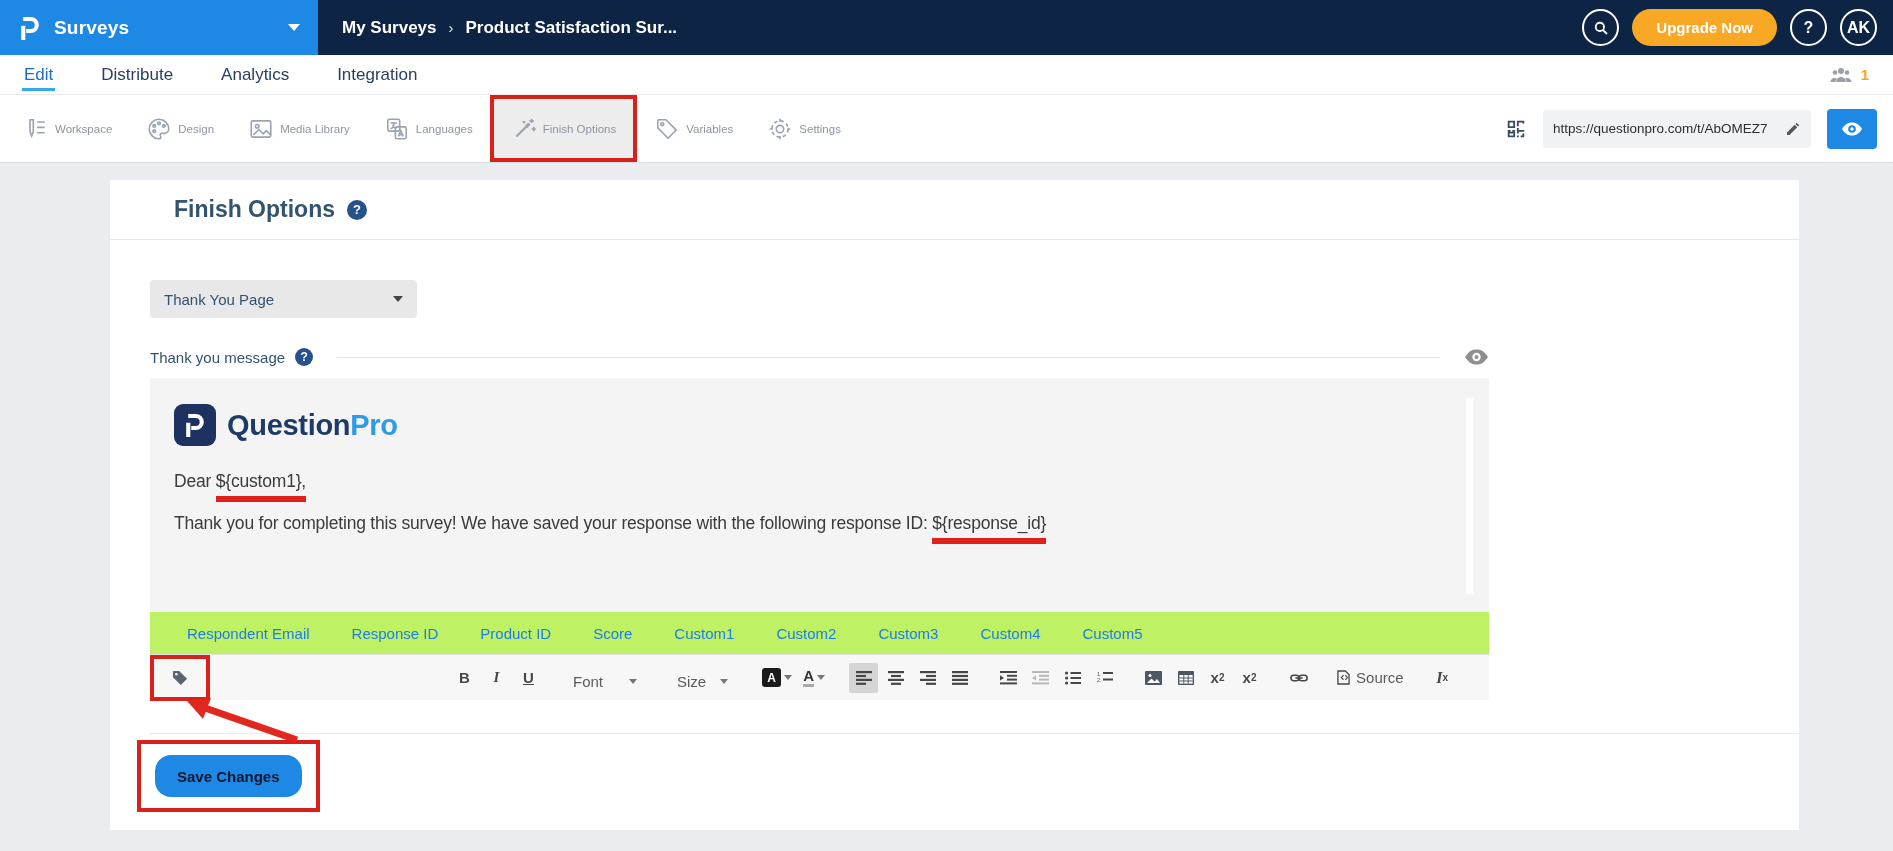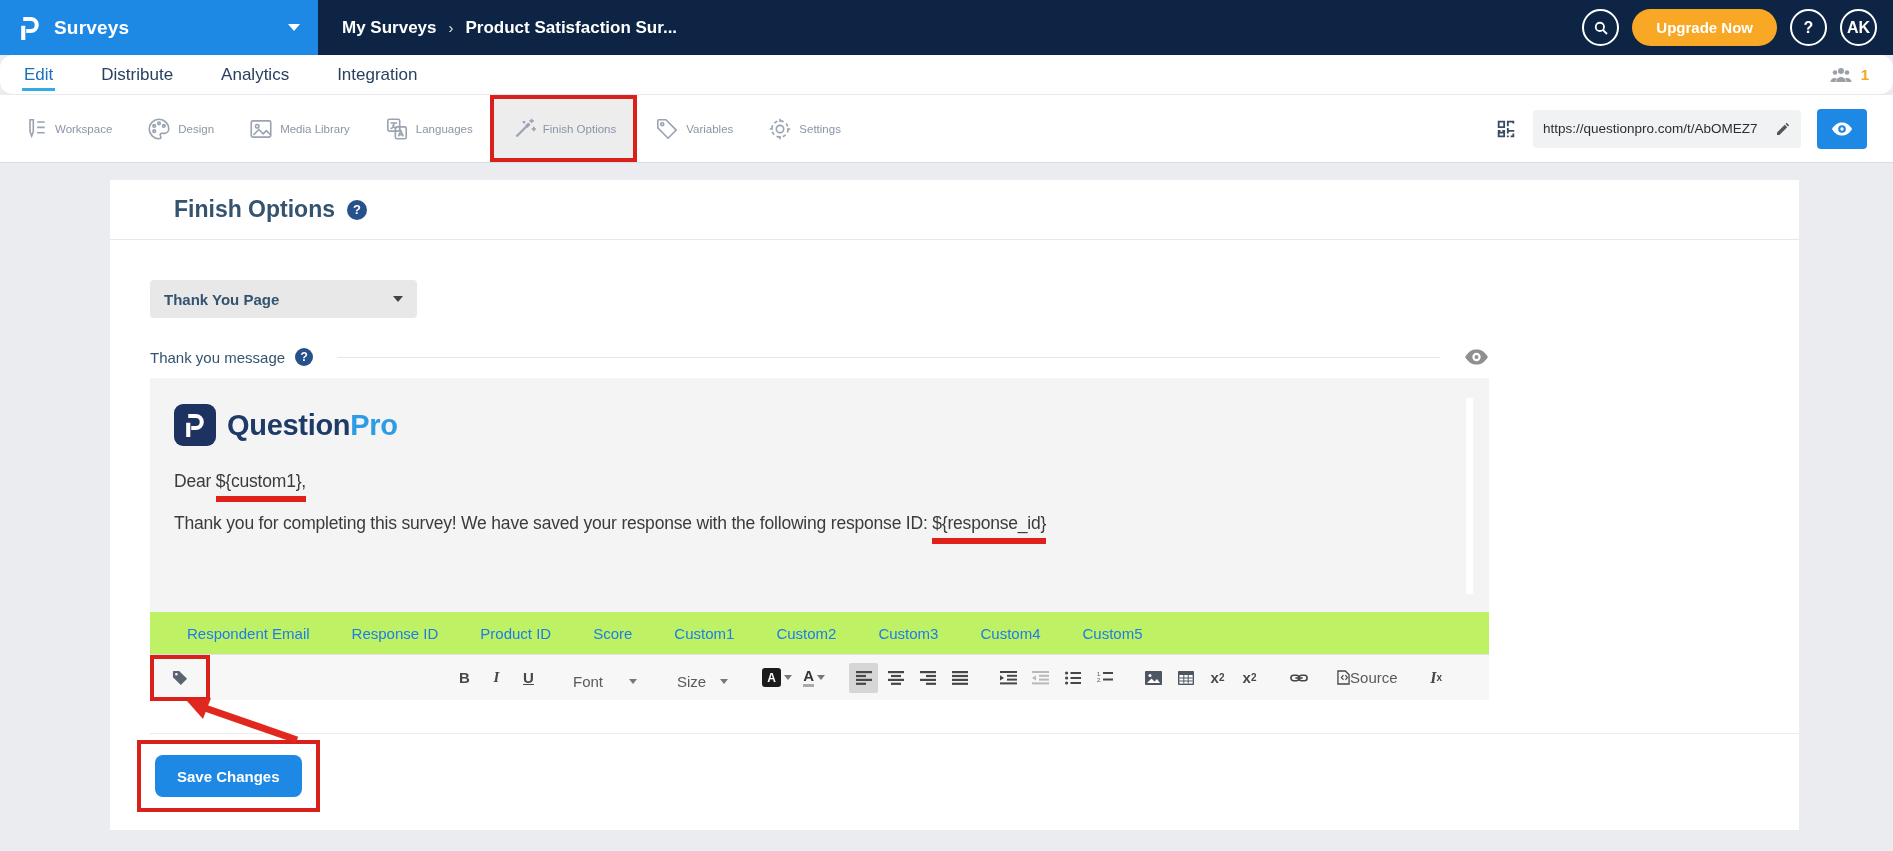--- a/index.html
+++ b/index.html
@@ -14,53 +14,53 @@
   .brand-caret { margin-left:auto; }
   .crumbs { display:flex; align-items:center; gap:12px; padding-left:24px; color:#fff; font-size:17px; font-weight:700; }
   .crumb-sep { font-weight:400; font-size:15px; opacity:.9; }
   .top-right { margin-left:auto; display:flex; align-items:center; gap:13px; padding-right:16px; }
   .circle-btn { width:37px; height:37px; border:2px solid #fff; border-radius:50%; color:#fff;
                 display:flex; align-items:center; justify-content:center; font-weight:700; font-size:16px; cursor:pointer; }
   .upgrade { height:37px; border:none; border-radius:19px; background:#f9a825; color:#fff; font-weight:700;
              font-size:15px; padding:0 24px; font-family:inherit; cursor:pointer; }
 
   
-  .tabbar { height:40px; background:#fff; display:flex; align-items:center; padding:0 24px 0 22px; border-bottom:1px solid #e7e9ec;border-radius:13px; }
+  .tabbar { height:40px; background:#fff; display:flex; align-items:center; padding:0 24px 0 22px; border-bottom:1px solid #e7e9ec; }
   .tabs { display:flex; gap:44px; height:100%; align-items:center; }
   .tab { font-size:17px; color:#29415f; font-weight:500; cursor:pointer; padding:6px 2px 3px; border-bottom:3px solid transparent; }
   .tab.active { color:#1a6fc0; border-bottom-color:#36aae4; }
   .collab { margin-left:auto; display:flex; align-items:center; gap:8px; }
   .collab-count { color:#f5a623; font-size:15px; font-weight:700; }
 
   
   .ribbon { height:68px; background:#fff; border-bottom:1px solid #d9dde2; display:flex; align-items:stretch; padding-left:6px; }
   .rib-item { display:flex; flex-direction:row; align-items:center; justify-content:center; gap:6px;
               padding:0 17px; min-width:88px; cursor:pointer; }
   .rib-item span { font-size:11.5px; color:#8b95a5; white-space:nowrap; }
   .rib-item.active { background:#ededee; border:4px solid #d9201b; }
   .rib-icon { stroke:#9aa3b1; fill:none; stroke-width:1.5; }
-  .rib-right { margin-left:auto; display:flex; align-items:center; gap:16px; padding-right:26px; }
+  .rib-right { margin-left:auto; display:flex; align-items:center; gap:16px; padding-right:16px; }
   .url-box { width:268px; height:38px; background:#f0f2f4; border-radius:4px; display:flex; align-items:center;
              padding:0 10px; gap:8px; cursor:text; }
   .url-text { flex:1; font-size:13.5px; color:#2b2f33; white-space:nowrap; overflow:hidden; }
   .eye-btn { width:50px; height:40px; border:none; border-radius:4px; background:#1e88e5; display:flex;
              align-items:center; justify-content:center; cursor:pointer; }
 
   
   .content { height:688px; padding-top:17px; }
   .panel { position:relative; margin-left:110px; width:1689px; height:650px; background:#fff; }
   .panel-head { height:60px; display:flex; align-items:center; gap:12px; padding-left:64px; border-bottom:1px solid #e8e8e8; }
   .panel-head h1 { font-size:23px; font-weight:600; color:#33536f; }
   .qbadge { width:20px; height:20px; border-radius:50%; background:#27518b; color:#fff; font-size:13px; font-weight:700;
             display:inline-flex; align-items:center; justify-content:center; }
   .panel-body { padding-left:40px; }
 
   .select { margin-top:40px; width:267px; height:38px; background:#e8e8e8; border-radius:4px; display:flex;
             align-items:center; padding:0 14px; cursor:pointer; }
-  .select span { font-size:15px; color:#33536f; font-weight:700; }
+  .select span { font-size:15px; color:#33536f; font-weight:400; }
   .select .sel-caret { margin-left:auto; }
 
   .msg-row { margin-top:30px; width:1339px; display:flex; align-items:center; gap:10px; }
   .msg-row label { font-size:15px; color:#33536f; font-weight:500; }
   .msg-row .qbadge { width:18px; height:18px; font-size:12px; }
   .hline { flex:1; height:1px; background:#e6e6e6; margin:0 14px; }
 
   .editor { margin-top:12px; width:1339px; }
   .ed-content { position:relative; height:234px; background:#f4f4f4; padding:26px 60px 0 24px; }
   .ed-scrollbar { position:absolute; right:16px; top:20px; width:7px; height:196px; background:#fff; }
@@ -87,26 +87,26 @@
   .b { font-weight:800; } .i { font-style:italic; font-family:"Liberation Serif",serif; font-weight:700; }
   .u { text-decoration:underline; font-weight:700; }
   .ddl { display:flex; align-items:center; color:#5a5a5a; font-size:15px; padding:0 10px; cursor:pointer;margin-top:8px; }
   .ddl .dcaret { margin-left:26px; }
   .ddl.small .dcaret { margin-left:14px; }
   .gap { width:14px; }
   .abox { width:19px; height:19px; background:#1b1b1b; border-radius:3px; color:#fff; font-size:12px; font-weight:700;
           display:flex; align-items:center; justify-content:center; }
   .acol { font-size:15px; font-weight:700; color:#333; border-bottom:3px solid #aaa; line-height:1; padding-bottom:1px; }
   .subsup { font-weight:600; }
-  .src-lbl { font-size:15px; color:#5a5a5a; }
+  .src-lbl { font-size:15px; color:#5a5a5a; margin-left:6px; }
   .rmf { font-family:"Liberation Serif",serif; font-style:italic; font-weight:700; font-size:16px; }
 
   .divider2 { margin-top:33px; width:1649px; height:1px; background:#ececec; }
   .save-annot { display:inline-block; border:4px solid #d9201b; padding:11px 14px; margin-top:6px; margin-left:-13px; }
-  .save-btn { background:#1e88e5; color:#ffffff; border:none; border-radius:8px; height:42px; padding:0 22px;
+  .save-btn { background:#1e88e5; color:#0f172a; border:none; border-radius:16px; height:42px; padding:0 22px;
               font-size:15px; font-weight:700; font-family:inherit; cursor:pointer; }
   .arrow-svg { position:absolute; left:55px; top:502px; pointer-events:none; }
 
   .caret-down { width:0; height:0; border-left:6px solid transparent; border-right:6px solid transparent; border-top:7px solid #fff; }
   .caret-dark { border-top-color:#444; border-left-width:5px; border-right-width:5px; border-top-width:6px; }
   .caret-tiny { border-left-width:4px; border-right-width:4px; border-top-width:5px; border-top-color:#777; }
 </style>
 </head>
 <body>
 

